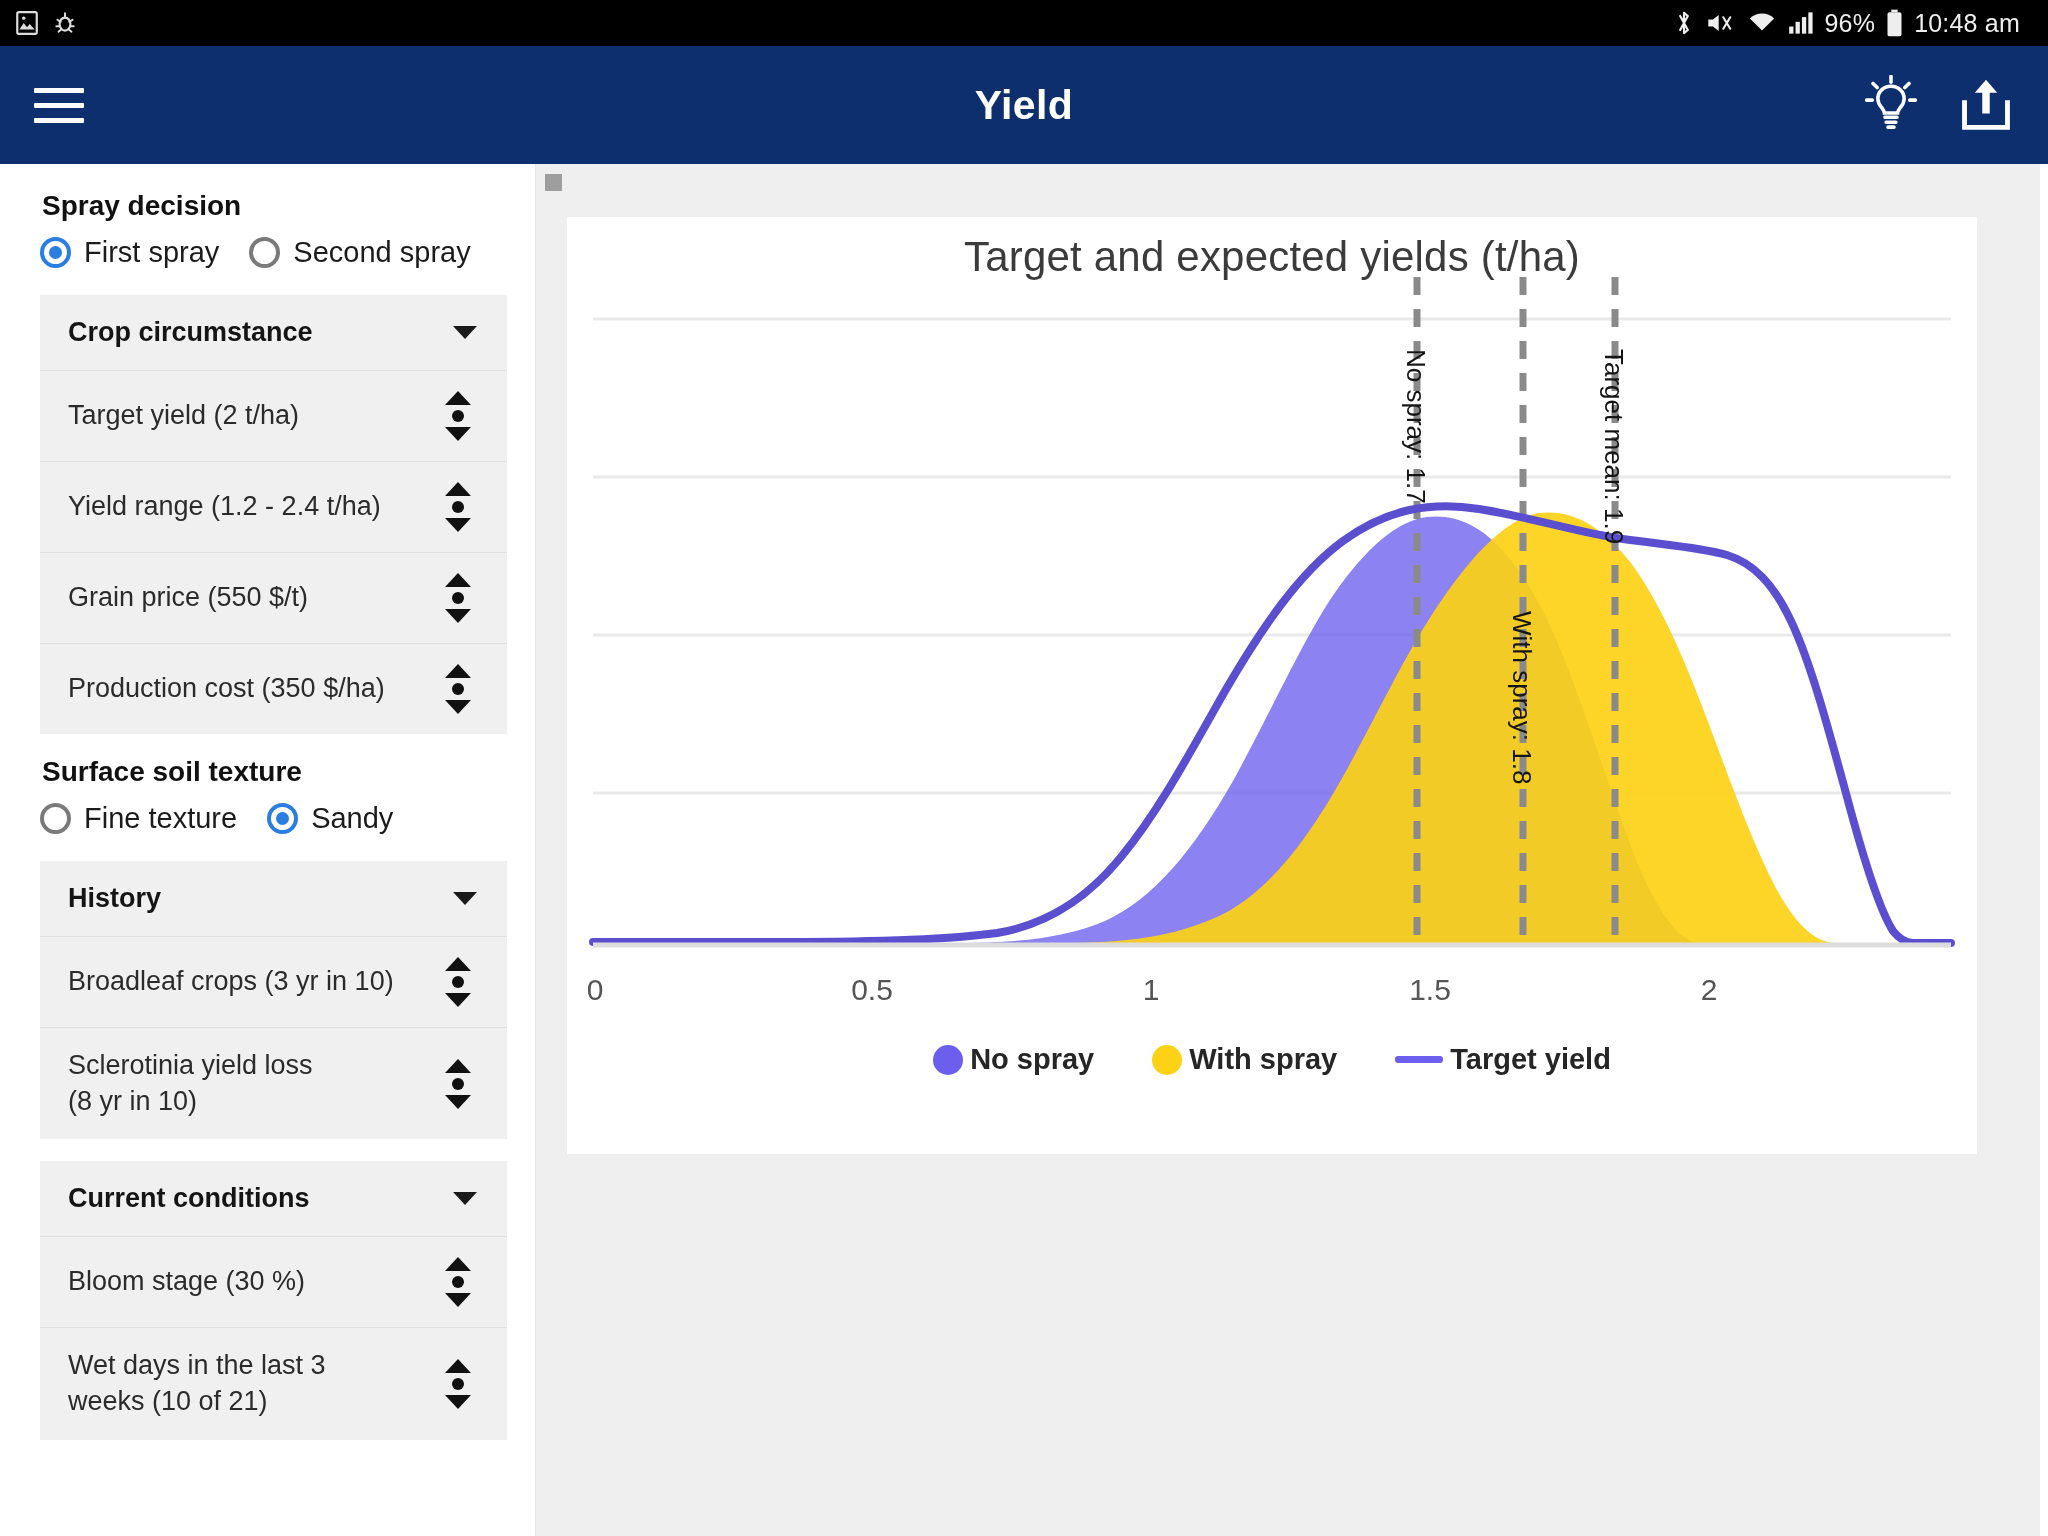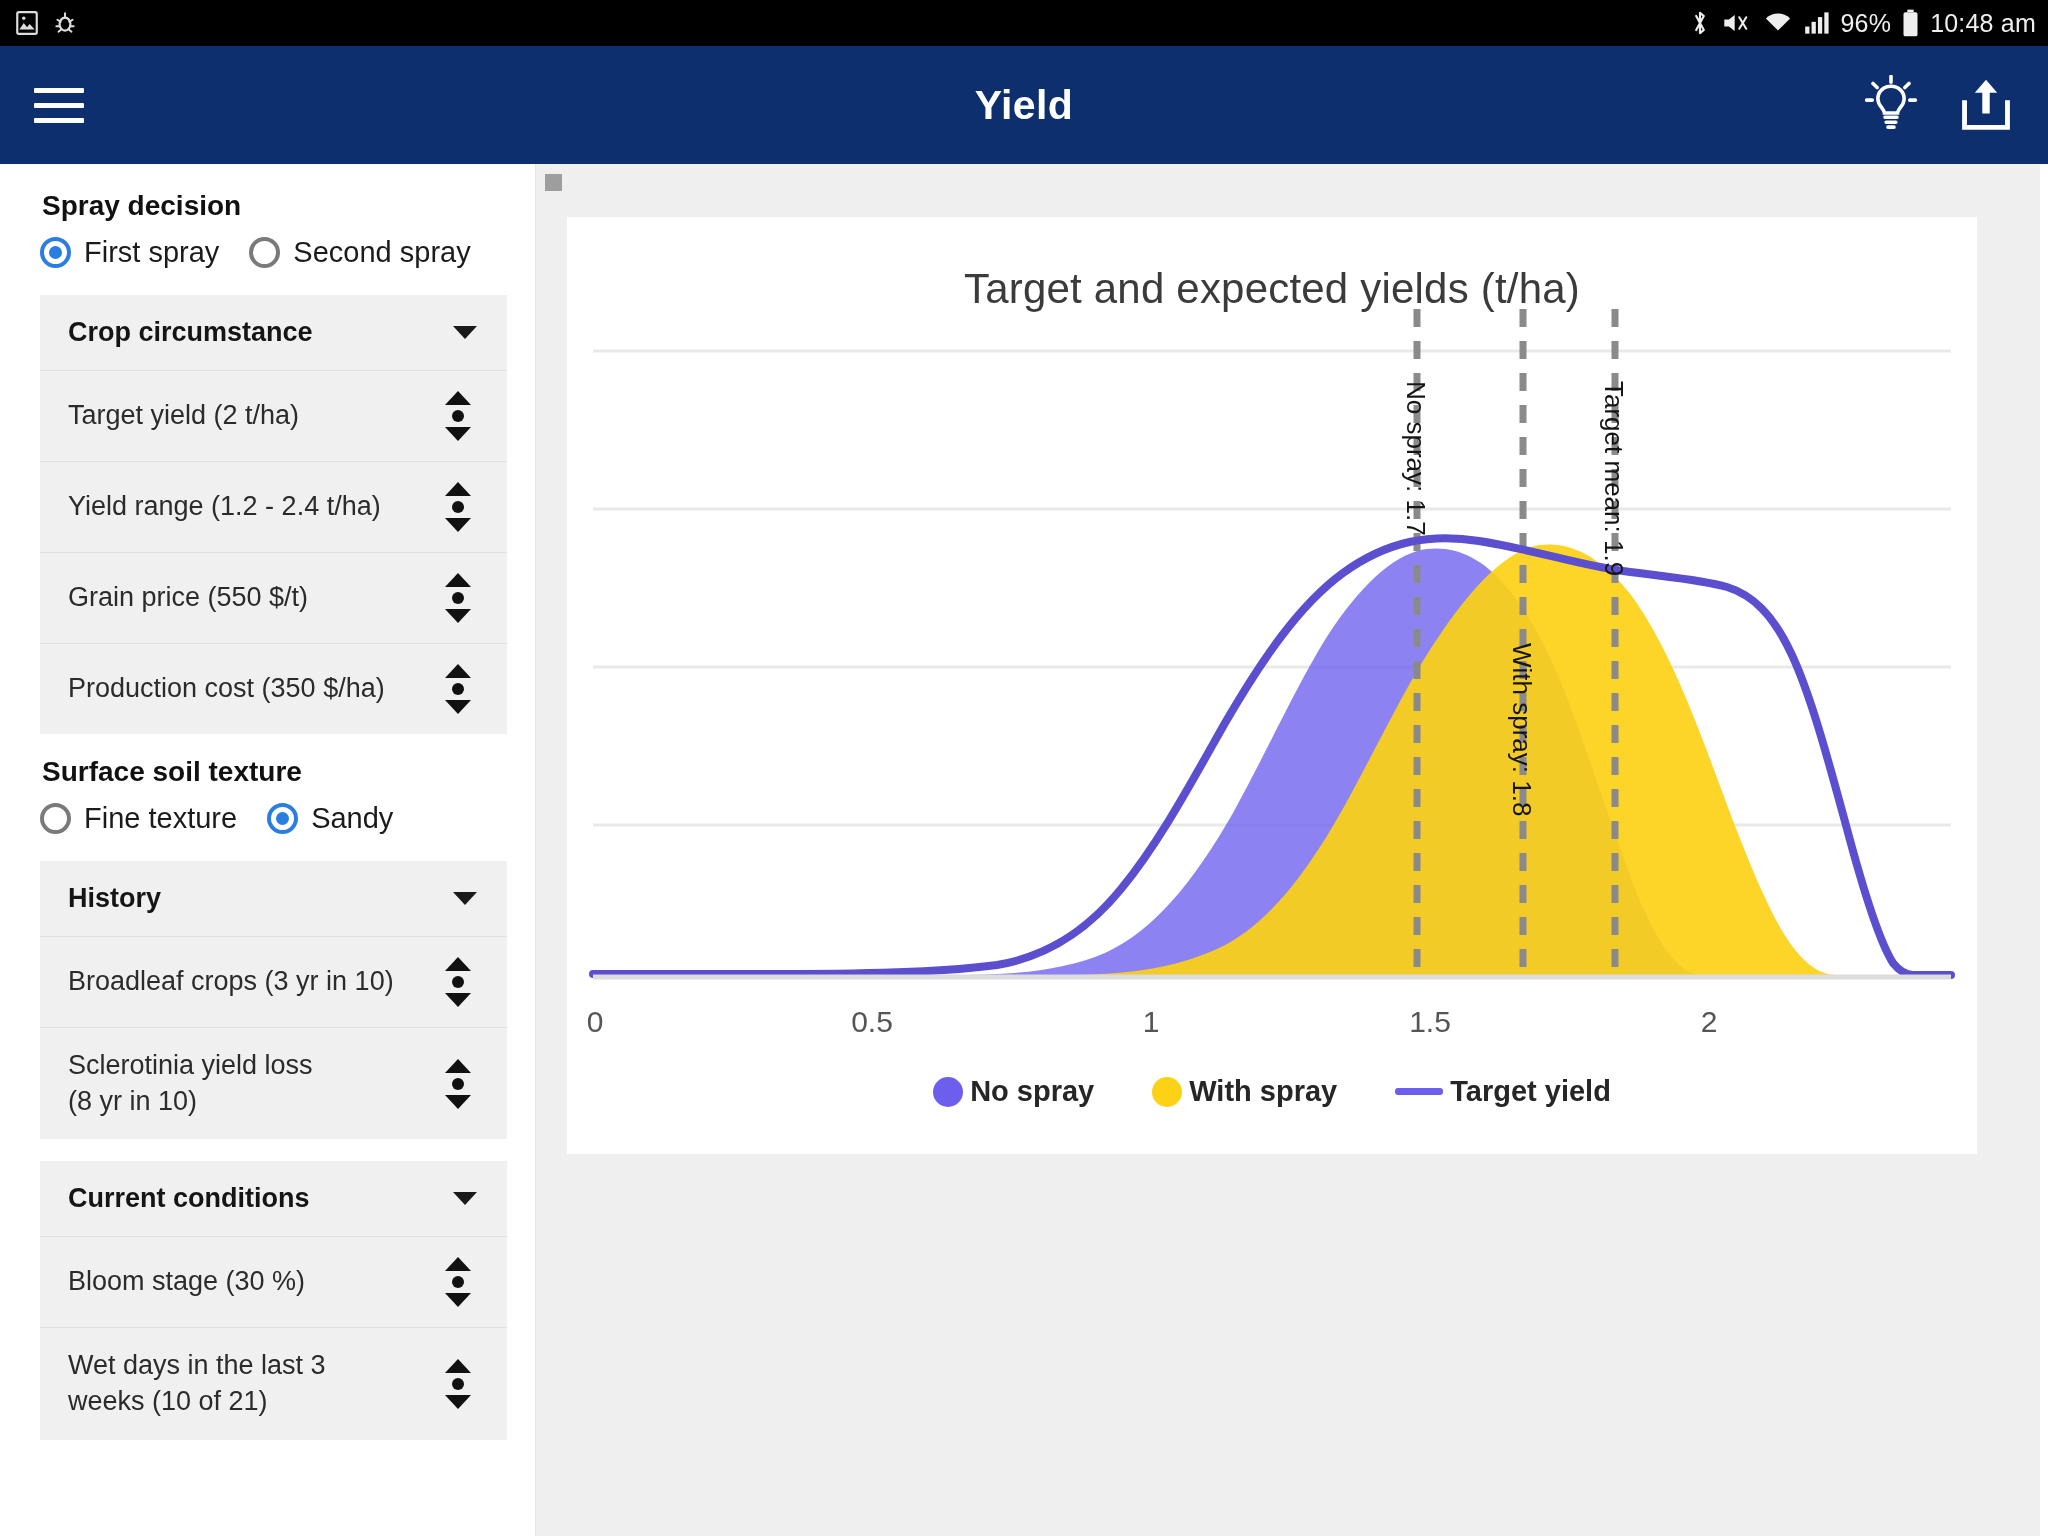--- a/index.html
+++ b/index.html
@@ -9,21 +9,21 @@
     background: #ffffff;
     font-family: "Liberation Sans", sans-serif;
     overflow: hidden;
   }
 
   
   .statusbar {
     height: 46px; width: 2048px;
     background: #000000;
     display: flex; align-items: center;
-    padding: 0 12px 0 14px;
+    padding: 0 28px 0 14px;
     color: #e8e8e8;
   }
   .sb-left { display: flex; align-items: center; gap: 12px; }
   .sb-right { margin-left: auto; display: flex; align-items: center; gap: 11px; }
   .sb-text { font-size: 25px; color: #eeeeee; letter-spacing: .2px; }
   .sb-ico { display: inline-flex; align-items: center; justify-content: center; }
 
   
   .appbar {
     position: relative;
@@ -113,21 +113,21 @@
     position: absolute; left: 9px; top: 10px; width: 17px; height: 17px;
     background: #9e9e9e;
   }
   .chart-card {
     position: absolute; left: 31px; top: 53px;
     width: 1410px; height: 937px;
     background: #ffffff;
   }
   .chart-title {
     text-align: center; font-size: 42px; color: #3b3b3b;
-    padding-top: 48px; letter-spacing: .2px;
+    padding-top: 16px; letter-spacing: .2px;
   }
   .plot { position: relative; margin: 30px 26px 0 26px; height: 640px; }
   .plot svg { display: block; width: 100%; height: 100%; overflow: visible; }
 
   .vlabel {
     position: absolute; font-size: 26px; color: #151515;
     white-space: nowrap;
     transform-origin: 0 0;
     transform: rotate(90deg);
   }

